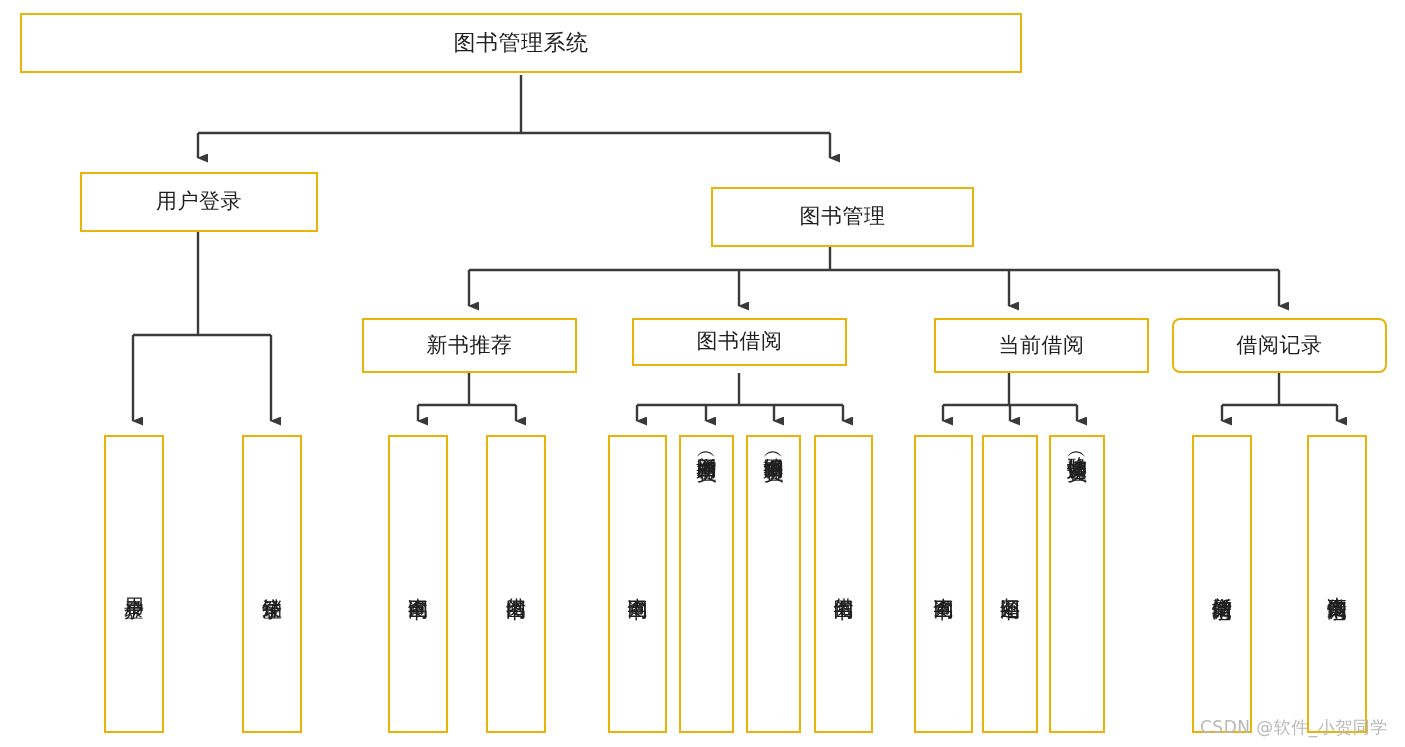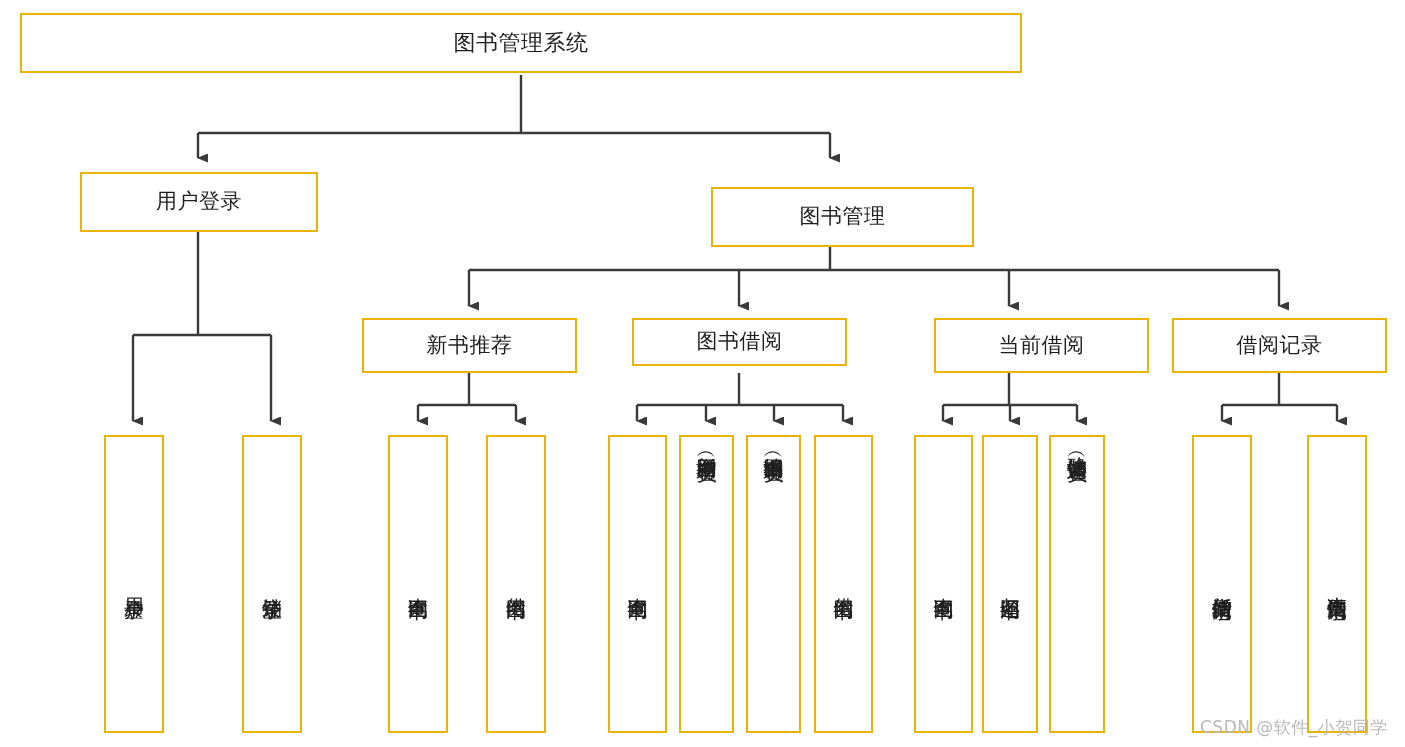--- a/index.html
+++ b/index.html
@@ -141,21 +141,21 @@
 
   <div class="node horiz" style="left:362px; top:318px; width:215px; height:55px;">
     <span class="node-label">新书推荐</span>
   </div>
   <div class="node horiz" style="left:632px; top:318px; width:215px; height:48px;">
     <span class="node-label">图书借阅</span>
   </div>
   <div class="node horiz" style="left:902px; top:318px; width:215px; height:55px;margin-left:32px;">
     <span class="node-label">当前借阅</span>
   </div>
-  <div class="node horiz" style="left:1172px; top:318px; width:215px; height:55px;">
+  <div class="node horiz" style="left:1172px; top:318px; width:215px; height:55px;border-radius:8px;">
     <span class="node-label">借阅记录</span>
   </div>
 
   <div class="node vert" style="left:104px; top:435px; width:60px; height:298px;">
     <span class="node-label">用户登录</span>
   </div>
   <div class="node vert" style="left:242px; top:435px; width:60px; height:298px;">
     <span class="node-label">注销登录</span>
   </div>
 

